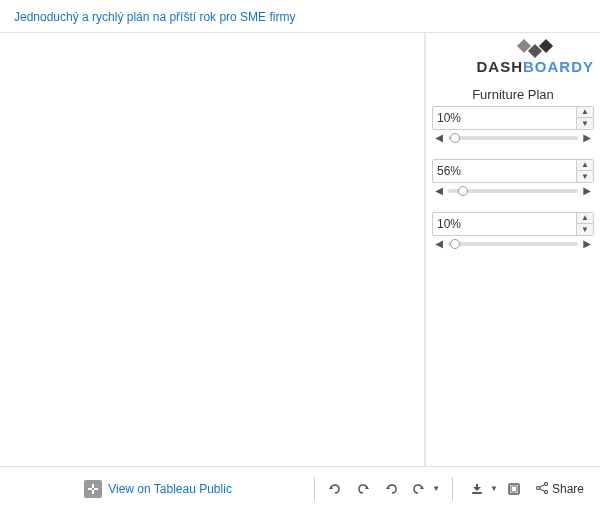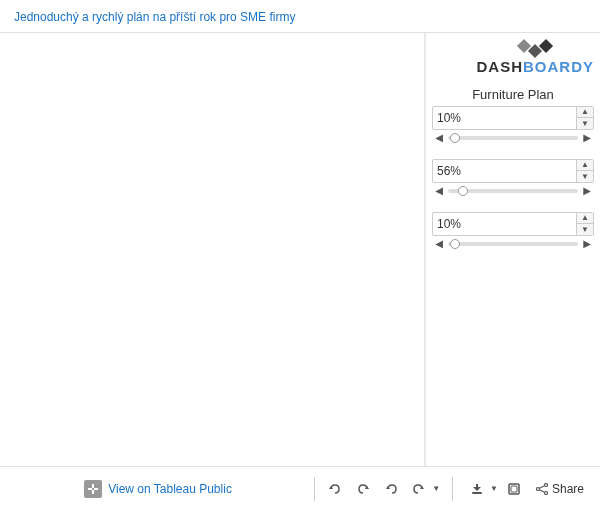--- a/index.html
+++ b/index.html
@@ -224,21 +224,20 @@
       display: flex;
       align-items: center;
       gap: 1px;
     }
     .tool-arrow {
       font-size: 8px;
       color: #555;
     }
     .share-btn {
       display: flex;
-      align-items: center;
       gap: 4px;
       background: none;
       border: none;
       cursor: pointer;
       font-size: 12px;
       color: #333;
       padding: 4px 6px;
       border-radius: 2px;
     }
   </style>

